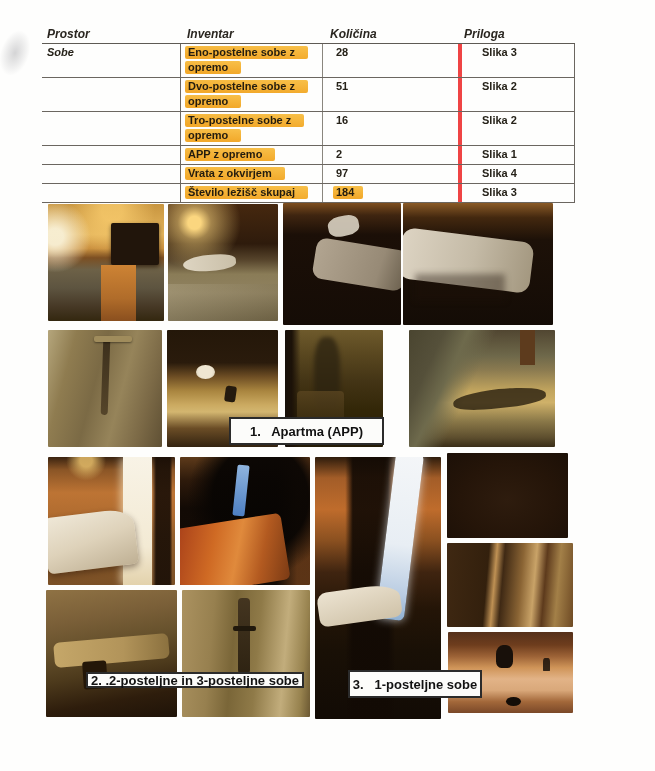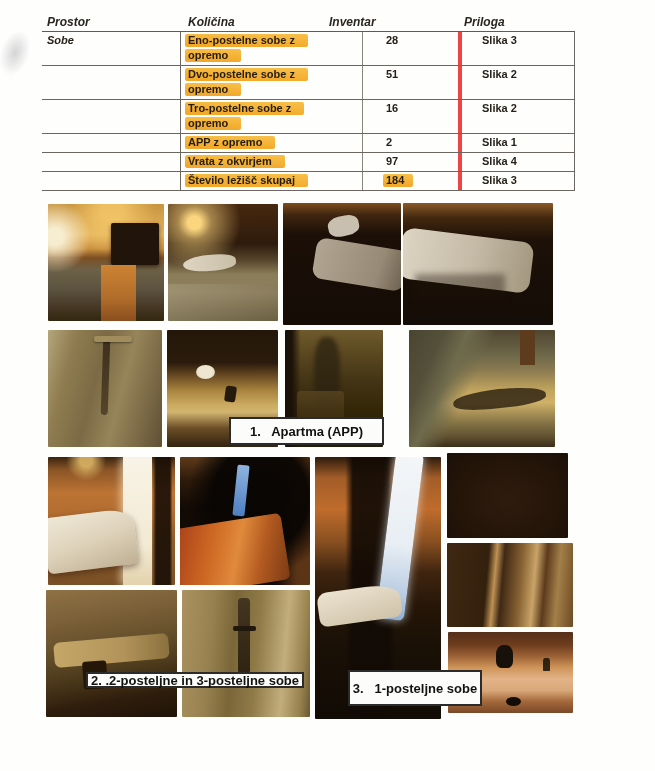--- a/index.html
+++ b/index.html
@@ -3,36 +3,36 @@
 <meta charset="utf-8">
 <style>
   html,body{margin:0;padding:0;background:#ffffff;}
   .page{position:relative;width:655px;height:771px;background:#fefefd;overflow:hidden;
         font-family:"Liberation Sans","DejaVu Sans",sans-serif;color:#262219;}
   .smudge{position:absolute;left:1px;top:30px;width:28px;height:46px;
     background:radial-gradient(ellipse at 50% 50%, rgba(125,125,130,.32), rgba(125,125,130,0) 72%);
     transform:rotate(18deg);}
 
   
-  .inv-table{position:absolute;left:42px;top:15px;width:533px;}
+  .inv-table{position:absolute;left:42px;top:27px;width:533px;}
   .thead,.trow{display:grid;grid-template-columns:138px 142px 136px 117px;box-sizing:border-box;}
   .thead{height:17px;border-bottom:1px solid #5e5a54;align-items:end;}
   .th{font-size:12px;font-weight:bold;font-style:italic;color:#2a2620;padding:0 0 2px 5px;}
   .th.h2{padding-left:7px}.th.h3{padding-left:8px}.th.h4{padding-left:6px}
   .trow{border-bottom:1px solid #6b6660;}
   .trow:nth-child(1){min-height:30px}
   .trow:nth-child(2){min-height:31px}
   .trow:nth-child(3){min-height:33px}
   .trow:nth-child(4){min-height:17px}
   .trow:nth-child(5){min-height:18px}
   .trow:nth-child(6){min-height:19px}
   .td{font-size:11px;font-weight:bold;line-height:15px;padding:1px 3px 2px 5px;box-sizing:border-box;}
   .c-prostor{font-style:italic;}
   .c-inventar{border-left:1px solid #6b6660;padding-left:7px;padding-right:6px;}
-  .c-kolicina{border-left:1px solid #8a867e;padding-left:23px;margin-left:40px;}
+  .c-kolicina{border-left:1px solid #8a867e;padding-left:13px;}
   .c-priloga{border-left:4px solid #ef4444;border-right:1px solid #6b6660;padding-left:20px;}
   .hl{background:linear-gradient(182deg,#f8c049 0%,#f2a92b 85%);border-radius:2px;
       padding:0 13px 1px 3px;margin-left:-3px;color:#241c0e;
       box-decoration-break:clone;-webkit-box-decoration-break:clone;}
   .c-kolicina .hl{padding-right:9px;}
 
   
   .ph{position:absolute;overflow:hidden;border-radius:1px;background:#241608;}
   .ph::before,.ph::after{content:"";position:absolute;}
 
@@ -123,34 +123,34 @@
     linear-gradient(180deg,#55301a 0%,#6e3d1d 16%,#9c6236 30%,#cf9458 44%,#e2b387 58%,#d9a87a 72%,#a3683a 86%,#7a4828 100%);}
   .g2r3::before{left:38%;top:16%;width:14%;height:28%;background:#18100a;border-radius:40% 40% 30% 30%;box-shadow:42px 8px 0 -5px rgba(24,16,10,.85);}
   .g2r3::after{left:46%;bottom:9%;width:12%;height:11%;background:#140d07;border-radius:50%;}
 
   
   .caption{position:absolute;background:#fcfcfa;border:2px solid #2b2b2b;z-index:5;
     display:flex;align-items:center;justify-content:center;
     font-weight:bold;font-size:13px;color:#121212;white-space:pre;box-sizing:border-box;margin-left:16px;}
   .cap1{left:213px;top:417px;width:155px;height:28px;}
   .cap2{left:70px;top:672px;width:218px;height:16px;}
-  .cap3{left:332px;top:670px;width:134px;height:36px;}
+  .cap3{left:332px;top:670px;width:134px;height:28px;}
 </style>
 </head>
 <body>
 
 <div class="page">
 
   <div class="smudge"></div>
 
   <div class="inv-table">
     <div class="thead">
       <div class="th h1">Prostor</div>
+      <div class="th h2">Inventar</div>
       <div class="th h3">Količina</div>
-      <div class="th h2">Inventar</div>
       <div class="th h4">Priloga</div>
     </div>
     <div id="table-body">
     <div class="trow">
       <div class="td c-prostor"><span>Sobe</span></div>
       <div class="td c-inventar"><span class="hl">Eno-postelne sobe z opremo</span></div>
       <div class="td c-kolicina"><span>28</span></div>
       <div class="td c-priloga"><span>Slika 3</span></div>
     </div>
 

